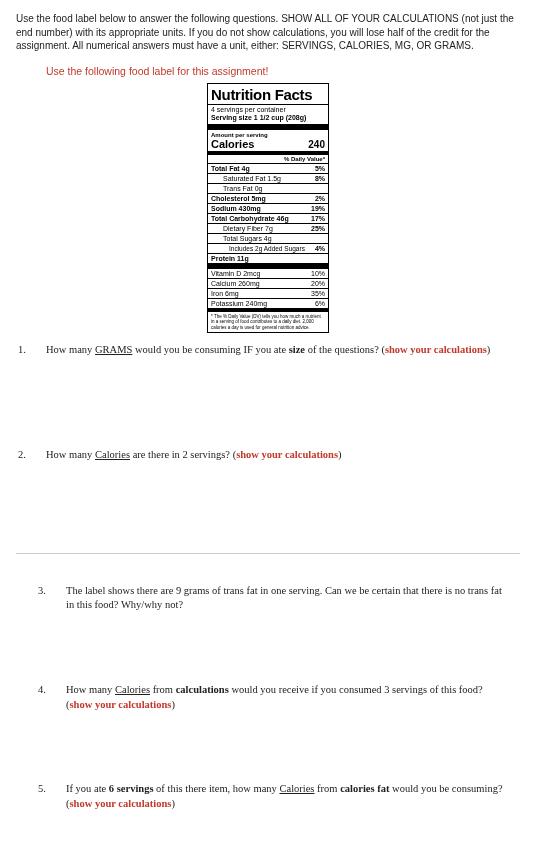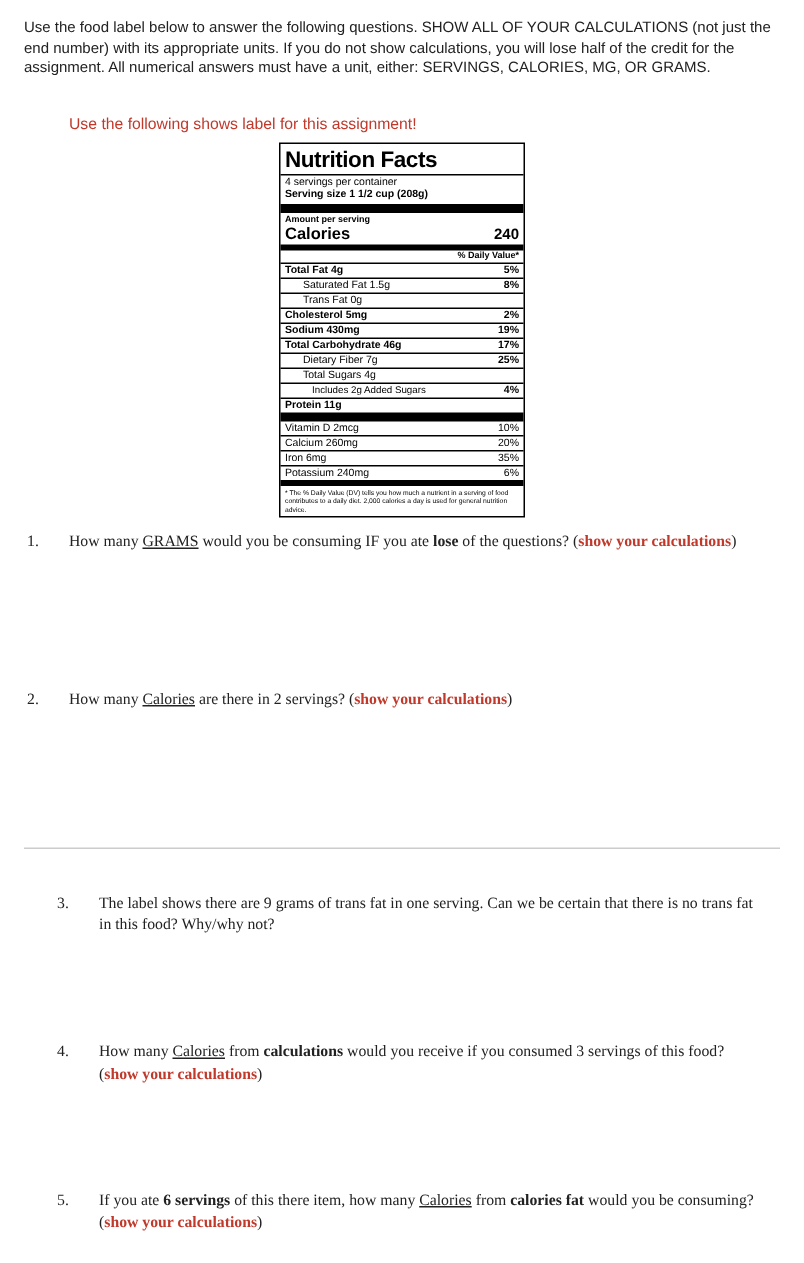--- a/index.html
+++ b/index.html
@@ -10,34 +10,34 @@
     background: #fff;
     width: 536px;
   }
   .page {
     padding: 12px 16px 20px 16px;
   }
   .instructions {
     font-size: 10px;
     line-height: 1.35;
     color: #222;
-    margin-bottom: 24px;
+    margin-bottom: 12px;
   }
   .red-heading {
     color: #c0392b;
     font-size: 10.5px;
     margin: 8px 0 6px 30px;
   }
   .label-wrap {
     display: flex;
     justify-content: center;
     margin-bottom: 10px;
   }
   .nutrition-label {
-    width: 164px;
+    width: 122px;
     border: 1px solid #000;
     font-family: Arial, Helvetica, sans-serif;
     background: #fff;
     font-size: 7px;
   }
   .nl-title {
     font-size: 15px;
     font-weight: 900;
     padding: 2px 3px 1px 3px;
     letter-spacing: -0.3px;
@@ -112,21 +112,21 @@
   }
   .section2 { padding-left: 20px; }
 </style>
 </head>
 <body>
 
 <div class="page">
 
   <div class="instructions">Use the food label below to answer the following questions. SHOW ALL OF YOUR CALCULATIONS (not just the end number) with its appropriate units. If you do not show calculations, you will lose half of the credit for the assignment. All numerical answers must have a unit, either: SERVINGS, CALORIES, MG, OR GRAMS.</div>
 
-  <div class="red-heading">Use the following shows label for this assignment!</div>
+  <div class="red-heading">Use the following food label for this assignment!</div>
 
   <div class="label-wrap">
     <div class="nutrition-label">
       <div class="nl-title">Nutrition Facts</div>
       <div class="nl-servings">
         <div>4 servings per container</div>
         <div class="nl-serving-size">Serving size 1 1/2 cup (208g)</div>
       </div>
       <div class="nl-amount">Amount per serving</div>
       <div class="nl-cal-row">
@@ -192,21 +192,21 @@
         <span>6%</span>
       </div>
       <div class="nl-footer">* The % Daily Value (DV) tells you how much a nutrient in a serving of food contributes to a daily diet. 2,000 calories a day is used for general nutrition advice.</div>
     </div>
   </div>
 
   <div class="questions">
     <div class="q-item">
       <div class="q-num">1.</div>
       <div class="q-body">
-        <span>How many </span><span class="u">GRAMS</span><span> would you be consuming IF you ate </span><b>lose</b><span> of the questions? (</span><span class="red">show your calculations</span><span>)</span>
+        <span>How many </span><span class="u">GRAMS</span><span> would you be consuming IF you ate </span><b>size</b><span> of the questions? (</span><span class="red">show your calculations</span><span>)</span>
       </div>
     </div>
 
     <div class="q-item">
       <div class="q-num">2.</div>
       <div class="q-body">
         <span>How many </span><span class="u">Calories</span><span> are there in 2 servings? (</span><span class="red">show your calculations</span><span>)</span>
       </div>
     </div>
   </div>

